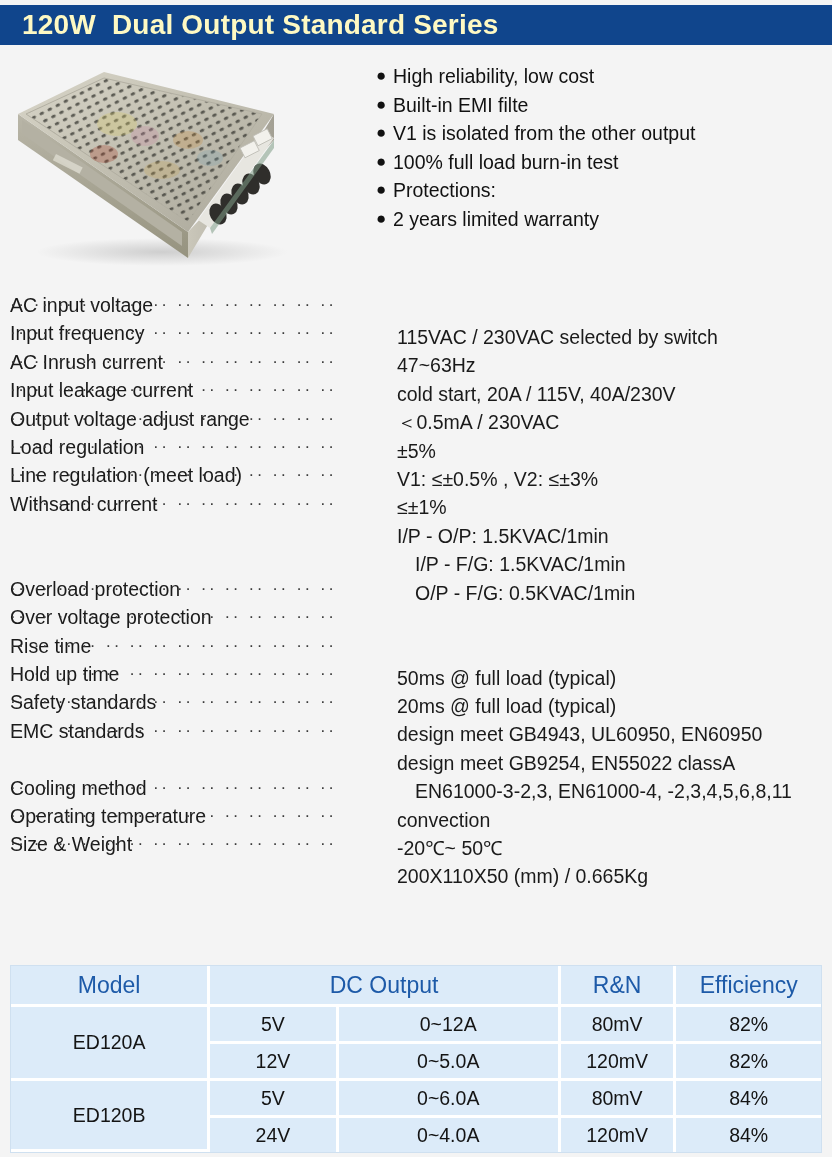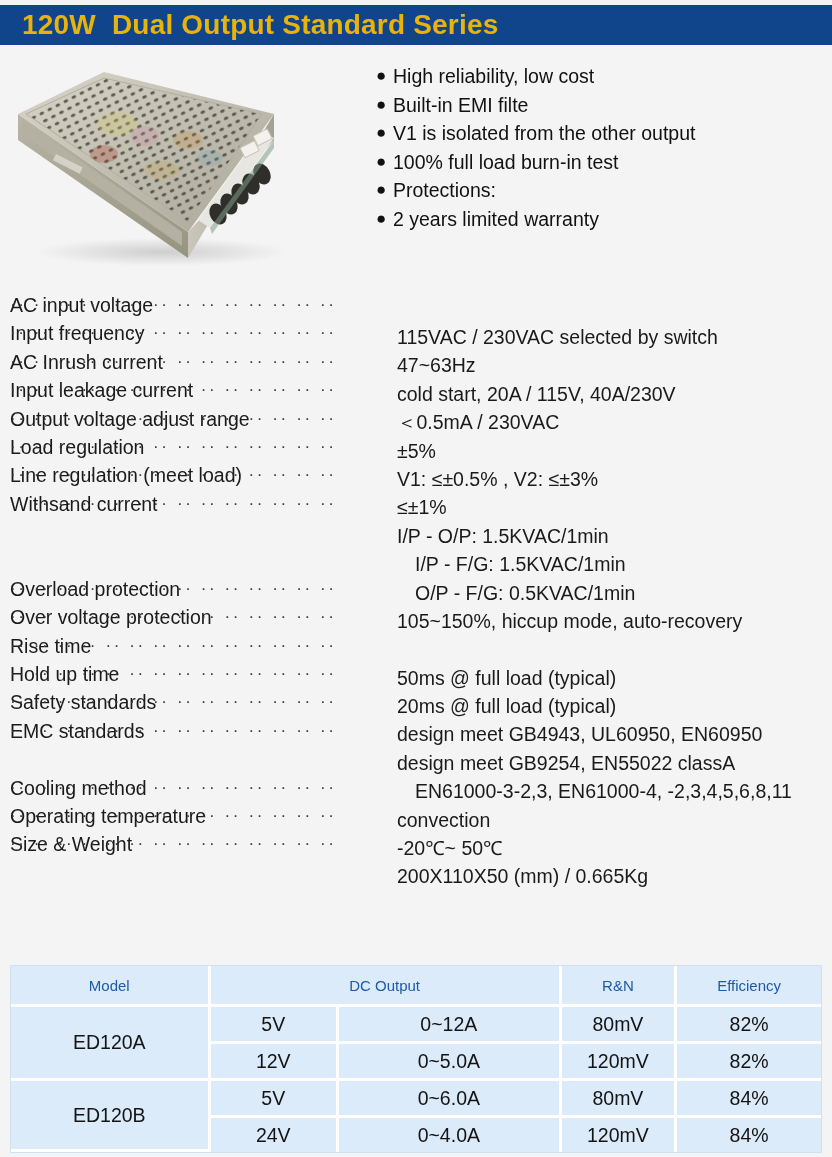--- a/index.html
+++ b/index.html
@@ -22,21 +22,21 @@
     position: absolute;
     left: 0;
     top: 5px;
     width: 832px;
     height: 40px;
     background: #10458c;
     display: flex;
     align-items: center;
   }
   .banner-title {
-    color: #eab308;
+    color: #fef9c3;
     font-size: 28px;
     font-weight: bold;
     letter-spacing: 0.2px;
     padding-left: 22px;
     white-space: pre;
   }
 
   
   .photo-wrap {
     position: absolute;
@@ -138,21 +138,21 @@
     font-size: 19.5px;
     color: #141414;
     padding: 0;
     height: 34px;
   }
   .spec-table tr td:last-child,
   .spec-table tr th:last-child { border-right: none; }
   .spec-table tr:last-child td { border-bottom: none; }
   .spec-table thead th {
     color: #1d5aa8;
-    font-size: 15px;
+    font-size: 23px;
     height: 38px;
   }
   .col-model  { width: 200px; }
   .col-volt   { width: 128px; }
   .col-curr   { width: 224px; }
   .col-rn     { width: 114px; }
   .col-eff    { width: 146px; }
   .model-cell { font-size: 20.5px; }
 </style>
 </head>
@@ -324,21 +324,20 @@
 
   <div class="spec-row cont">
     <span class="spec-value">O/P - F/G: 0.5KVAC/1min</span>
   </div>
 
   <div class="spec-row">
     <span class="spec-label">Overload protection</span>
     <span class="spec-leader">
         <span>·· ·· ·· ·· ·· ·· ·· ·· ·· ·· ·· ·· ·· ··</span>
       </span>
-    <span class="spec-value">105~150%, hiccup mode, auto-recovery</span>
   </div>
 
   <div class="spec-row">
     <span class="spec-label">Over voltage protection</span>
     <span class="spec-leader">
         <span>·· ·· ·· ·· ·· ·· ·· ·· ·· ·· ·· ·· ·· ··</span>
       </span>
   </div>
 
   <div class="spec-row">

